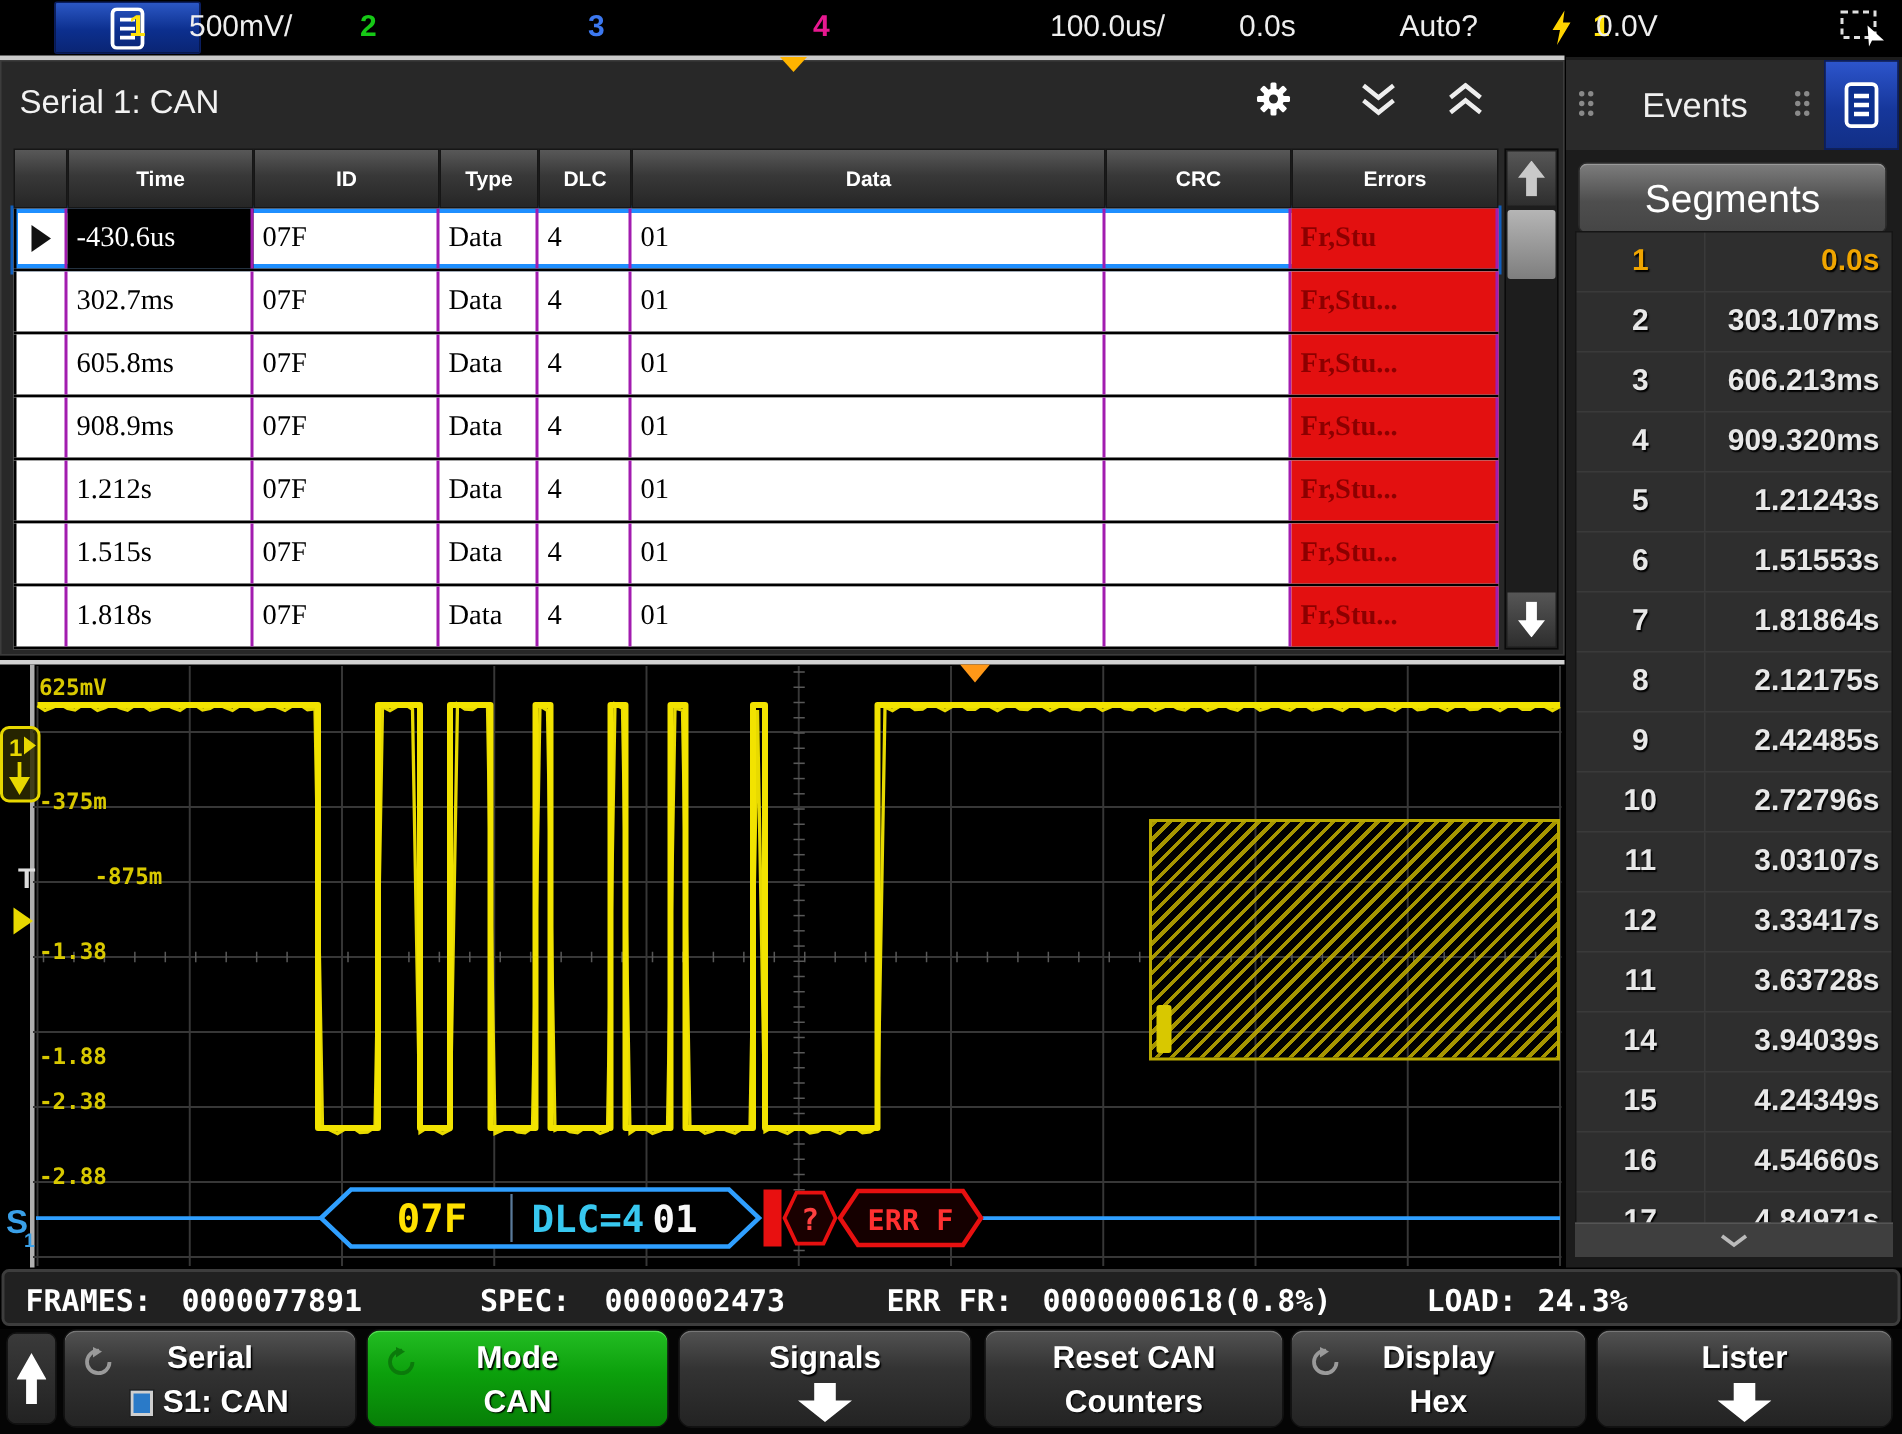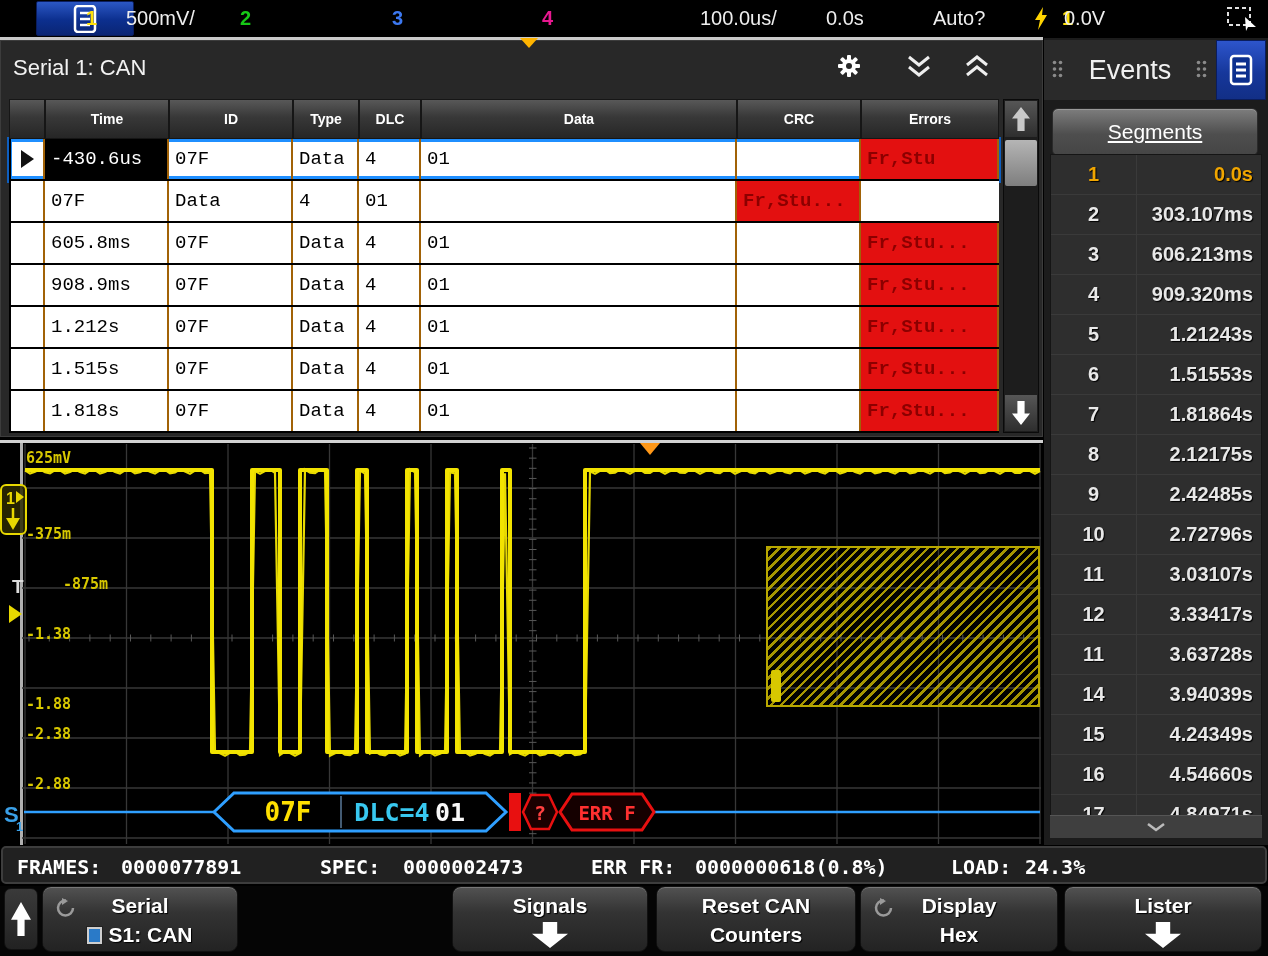--- a/index.html
+++ b/index.html
@@ -17,49 +17,49 @@
 
   
   .lister { position:absolute; left:0; top:40px; width:1043px; height:397px; background:#282828; border:1px solid #3c3c3c; }
   .lister-title { position:absolute; left:12px; top:14px; color:#f2f2f2; font-size:22px; }
   .lister-table { position:absolute; left:8px; top:58px; width:990px; }
   .t-head, .t-row { display:grid; grid-template-columns:36px 124px 124px 66px 62px 316px 124px 138px; }
   .t-head { height:40px; }
   .t-head .hcell { background:linear-gradient(180deg,#585858,#383838 45%,#262626); border:1px solid #161616;
     color:#fff; font-size:14px; font-weight:bold; display:flex; align-items:center; justify-content:center; }
   .t-row { height:42px; background:#fff; border-bottom:2px solid #000; }
-  .t-row > div { border-right:2px solid #a16207; font-family:Liberation Mono, monospace; font-size:19px;
+  .t-row > div { border-right:2px solid #a21caf; font-family:Liberation Serif, serif; font-size:19px;
     color:#000; display:flex; align-items:center; padding-left:6px; overflow:hidden; white-space:nowrap; }
   .t-row > div:first-child { border-left:2px solid #000; }
   .t-row .c-err { background:#e31010; color:#8c0000; font-weight:bold; }
   .t-row.selected { box-shadow:inset 0 0 0 3px #1f8fff, 0 0 0 2px #0f5fbf; }
   .t-row.selected .c-time { background:#000; color:#fff; }
   .row-arrow { width:0; height:0; border-left:13px solid #111; border-top:9px solid transparent;
     border-bottom:9px solid transparent; margin-left:4px; display:none; }
   .t-row.selected .row-arrow { display:block; }
   
   .l-scroll { position:absolute; left:1002px; top:58px; width:36px; height:334px; background:#1d1d1d; border:1px solid #0a0a0a; }
   .l-scroll .btn { position:absolute; left:1px; width:32px; height:36px; background:linear-gradient(180deg,#565656,#2e2e2e); }
   .arrow-up-g { width:18px; height:24px; margin:6px auto; background:#c9c9c9;
     clip-path:polygon(50% 0,100% 48%,70% 48%,70% 100%,30% 100%,30% 48%,0 48%); }
   .arrow-dn-w { width:18px; height:24px; margin:6px auto; background:#fff;
     clip-path:polygon(50% 100%,0 52%,30% 52%,30% 0,70% 0,70% 52%,100% 52%); }
   .l-thumb { position:absolute; left:1px; top:40px; width:32px; height:46px; background:linear-gradient(180deg,#b5b5b5,#7e7e7e); border-radius:2px; }
 
   
   .events { position:absolute; left:1044px; top:38px; width:224px; height:807px; background:#1c1c1c; }
   .events-head { position:absolute; left:0; top:2px; width:172px; height:60px; background:#2a2a2a;
-    display:flex; align-items:center; justify-content:center; color:#f0f0f0; font-size:27px; }
+    display:flex; align-items:center; justify-content:center; color:#f0f0f0; font-size:23px; }
   .grip { position:absolute; top:22px; width:11px; height:18px; }
   .events-tab { position:absolute; left:172px; top:2px; width:50px; height:60px;
     background:linear-gradient(180deg,#2d55cc,#16379b 55%,#122f86); border:1px solid #0a1d5e;
     display:flex; align-items:center; justify-content:center; }
   .segments-btn { position:absolute; left:8px; top:70px; width:206px; height:48px; border-radius:6px;
     background:linear-gradient(180deg,#7d7d7d,#4e4e4e 55%,#454545); border:1px solid #2a2a2a;
-    box-shadow:inset 0 1px 0 #999; color:#fff; font-size:21px; display:flex; align-items:center; justify-content:center;text-decoration:underline; }
+    box-shadow:inset 0 1px 0 #999; color:#fff; font-size:26px; display:flex; align-items:center; justify-content:center; }
   .ev-list { position:absolute; left:6px; top:116px; width:212px; height:684px; background:#2e2e2e;
     border:1px solid #151515; overflow:hidden; }
   .ev-row { display:grid; grid-template-columns:86px 1fr; height:40px; border-bottom:1px solid #3a3a3a; }
   .ev-row .n { color:#e8e8e8; font-size:20px; font-weight:bold; display:flex; align-items:center; justify-content:center;
     border-right:1px solid #3a3a3a; text-shadow:1px 1px 1px #000; }
   .ev-row .t { color:#e8e8e8; font-size:20px; font-weight:bold; display:flex; align-items:center; justify-content:flex-end;
     padding-right:8px; text-shadow:1px 1px 1px #000; white-space:nowrap; }
   .ev-row.selected .n, .ev-row.selected .t { color:#f0a500; }
   .ev-more { position:absolute; left:6px; top:777px; width:212px; height:23px; background:#3f3f3f; border-top:1px solid #555;
     display:flex; align-items:center; justify-content:center; }
@@ -181,20 +181,21 @@
       <div class="c-id">07F</div>
       <div class="c-type">Data</div>
       <div class="c-dlc">4</div>
       <div class="c-data">01</div>
       <div class="c-crc"></div>
       <div class="c-err">Fr,Stu</div>
     </div>
 
     <div class="t-row">
       <div class="c-marker"></div>
+      <div class="c-time">302.7ms</div>
       <div class="c-id">07F</div>
       <div class="c-type">Data</div>
       <div class="c-dlc">4</div>
       <div class="c-data">01</div>
       <div class="c-crc"></div>
       <div class="c-err">Fr,Stu...</div>
     </div>
 
     <div class="t-row">
       <div class="c-marker"></div>
@@ -577,20 +578,30 @@
         <path d="M18 11 A7.5 7.5 0 1 1 11 3.5" fill="none" stroke="#9a9a9a" stroke-width="2.5"></path>
         <polygon points="7,1 13,4 7,8" fill="#9a9a9a"></polygon>
       </svg>
       <div class="l1">Serial</div>
       <div class="l2">
           <span class="checkbox"></span>
           <span>S1: CAN</span>
         </div>
     </div>
 
+    <div class="skey green" style="left:244px;width:202px;">
+      <svg class="knob" width="22" height="22" viewBox="0 0 22 22">
+        <path d="M18 11 A7.5 7.5 0 1 1 11 3.5" fill="none" stroke="#0b7a0b" stroke-width="2.5"></path>
+        <polygon points="7,1 13,4 7,8" fill="#0b7a0b"></polygon>
+      </svg>
+      <div class="l1">Mode</div>
+      <div class="l2">
+          <span>CAN</span>
+        </div>
+    </div>
 
     <div class="skey" style="left:452px;width:196px;">
       <div class="l1">Signals</div>
       <div class="arrow-dn-big"></div>
     </div>
 
     <div class="skey" style="left:656px;width:200px;">
       <div class="l1">Reset CAN</div>
       <div class="l2">
           <span>Counters</span>

